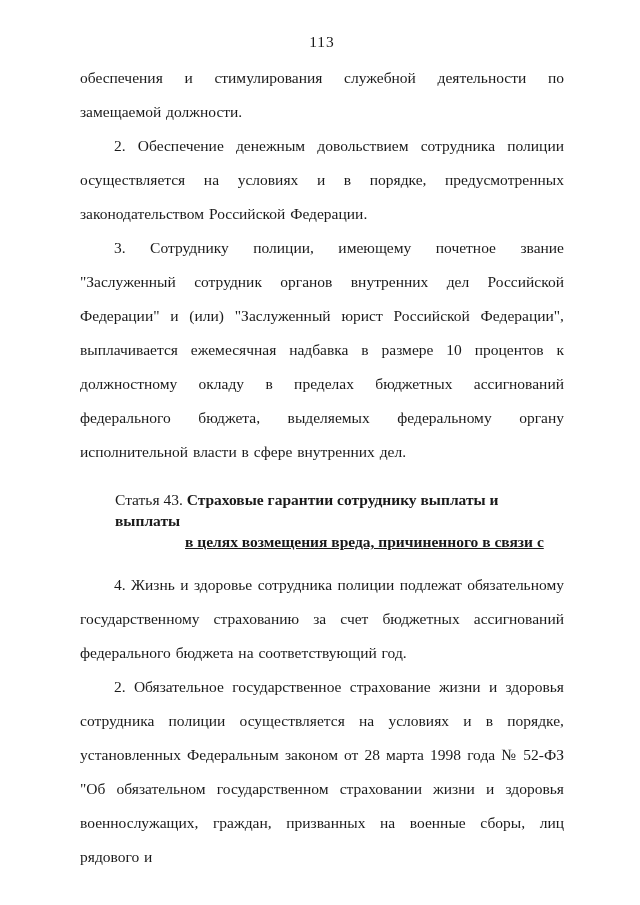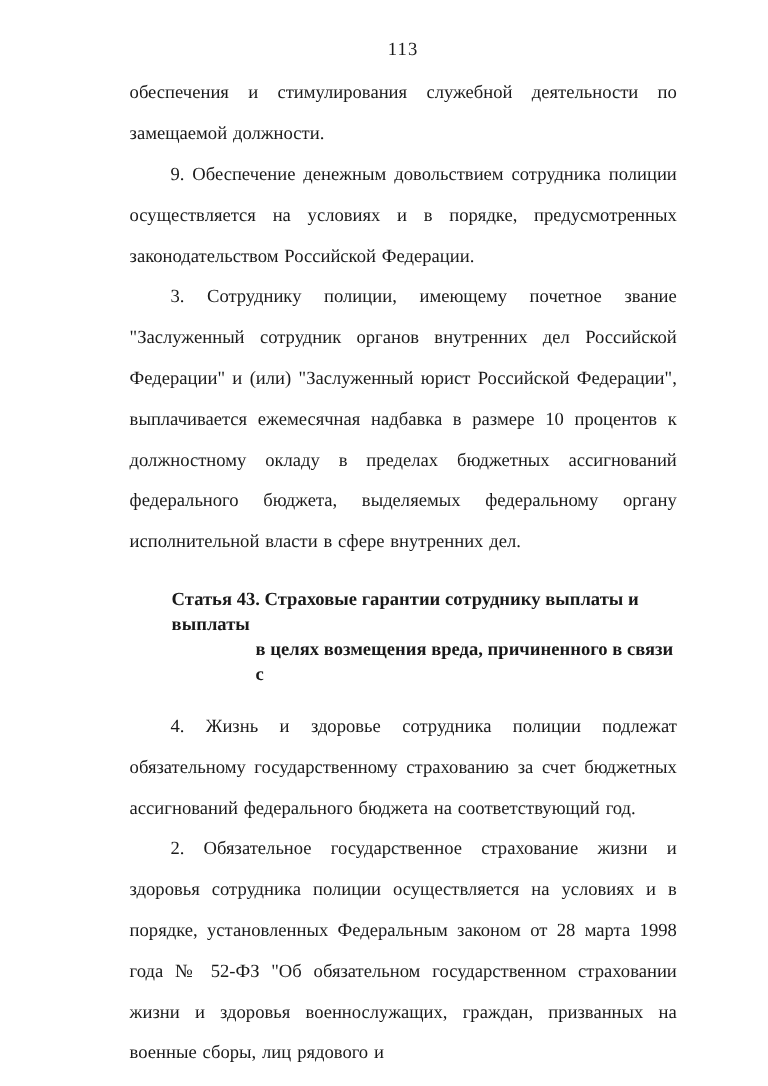--- a/index.html
+++ b/index.html
@@ -9,21 +9,21 @@
   }
   .page {
     position: relative;
     width: 640px;
     height: 905px;
     box-sizing: border-box;
     background: #ffffff;
     color: #1a1a1a;
     font-family: "Liberation Serif", "DejaVu Serif", serif;
     font-size: 15.5px;
-    padding: 33px 76px 0 108px;
+    padding: 33px 76px 0 80px;
     overflow: hidden;
   }
   .page-number {
     text-align: center;
     line-height: 18px;
     letter-spacing: 1px;
   }
   .doc-body {
     margin-top: 10px;
   }
@@ -36,38 +36,39 @@
   }
   p.para.cont {
     text-indent: 0;
   }
   .article-heading {
     margin: 20px 0 16px 35px;
     line-height: 21px;
     font-weight: bold;
   }
   .article-heading .article-label {
-    font-weight: bold;
+    font-weight: normal;
   }
   .heading-cont {
     margin-left: 70px;
+    text-decoration: underline;
   }
 </style>
 </head>
 <body>
 
 <div class="page">
 
   <div class="page-number">113</div>
 
   <div class="doc-body">
 
     <p class="para cont">обеспечения и стимулирования служебной деятельности по замещаемой должности.</p>
 
-    <p class="para">9. Обеспечение денежным довольствием сотрудника полиции осуществляется на условиях и в порядке, предусмотренных законодательством Российской Федерации.</p>
+    <p class="para">2. Обеспечение денежным довольствием сотрудника полиции осуществляется на условиях и в порядке, предусмотренных законодательством Российской Федерации.</p>
 
     <p class="para">3. Сотруднику полиции, имеющему почетное звание "Заслуженный сотрудник органов внутренних дел Российской Федерации" и (или) "Заслуженный юрист Российской Федерации", выплачивается ежемесячная надбавка в размере 10 процентов к должностному окладу в пределах бюджетных ассигнований федерального бюджета, выделяемых федеральному органу исполнительной власти в сфере внутренних дел.</p>
 
     <div class="article-heading">
       <div class="heading-first"><span class="article-label">Статья 43.</span> <span>Страховые гарантии сотруднику выплаты и выплаты</span></div>
       <div class="heading-cont">в целях возмещения вреда, причиненного в связи с</div>
     </div>
 
     <p class="para">4. Жизнь и здоровье сотрудника полиции подлежат обязательному государственному страхованию за счет бюджетных ассигнований федерального бюджета на соответствующий год.</p>
 

